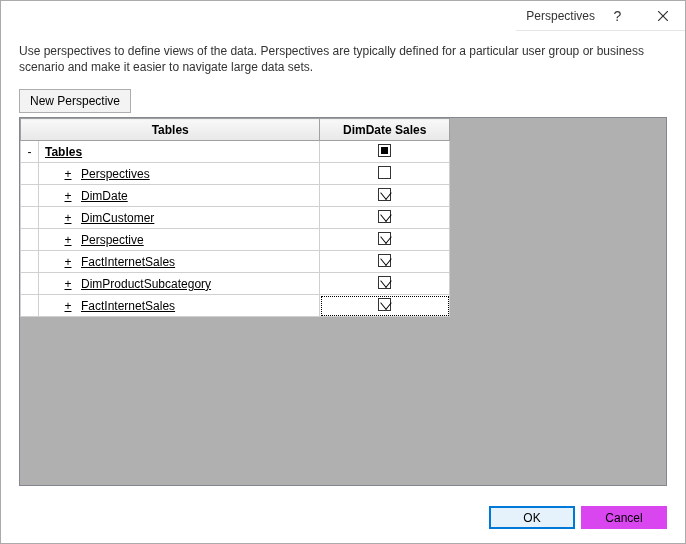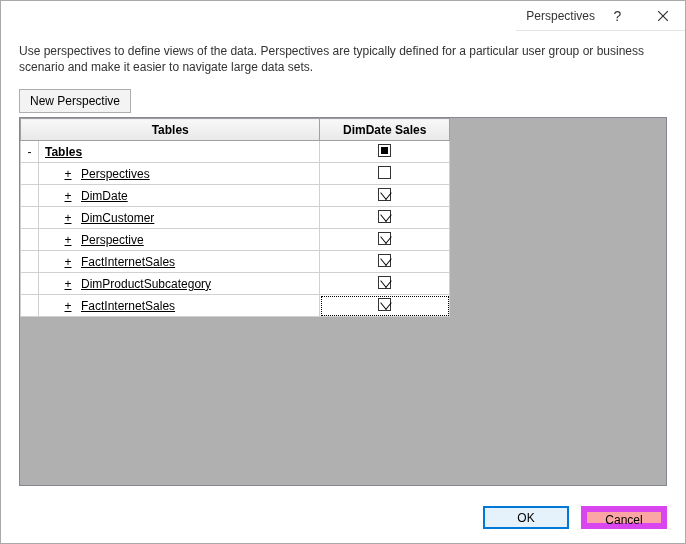--- a/index.html
+++ b/index.html
@@ -155,30 +155,30 @@
     width: 9px; height: 9px;
     background: none;
     border-right: 1.5px solid #000;
     border-bottom: 1.5px solid #000;
     transform: scaleX(0.8) rotate(45deg);
     transform-origin: center;
   }
   .footer {
     display: flex;
     justify-content: flex-end;
-    gap: 12px;
+    gap: 6px;
     padding: 10px 18px 14px 18px;
   }
   .footer button {
     min-width: 86px;
     height: 23px;
     font-family: inherit;
     font-size: 12px;
-    border: 6px solid #d946ef;
-    background: #fca5a5;
+    border: 1px solid #d946ef;
+    background: #d946ef;
     cursor: pointer;
   }
   .footer button.primary {
     border: 1px solid #0078d7;
     outline: 1px solid #0078d7;
     outline-offset: -2px;
     background: #e5f1fb;
   }
 </style>
 </head>

